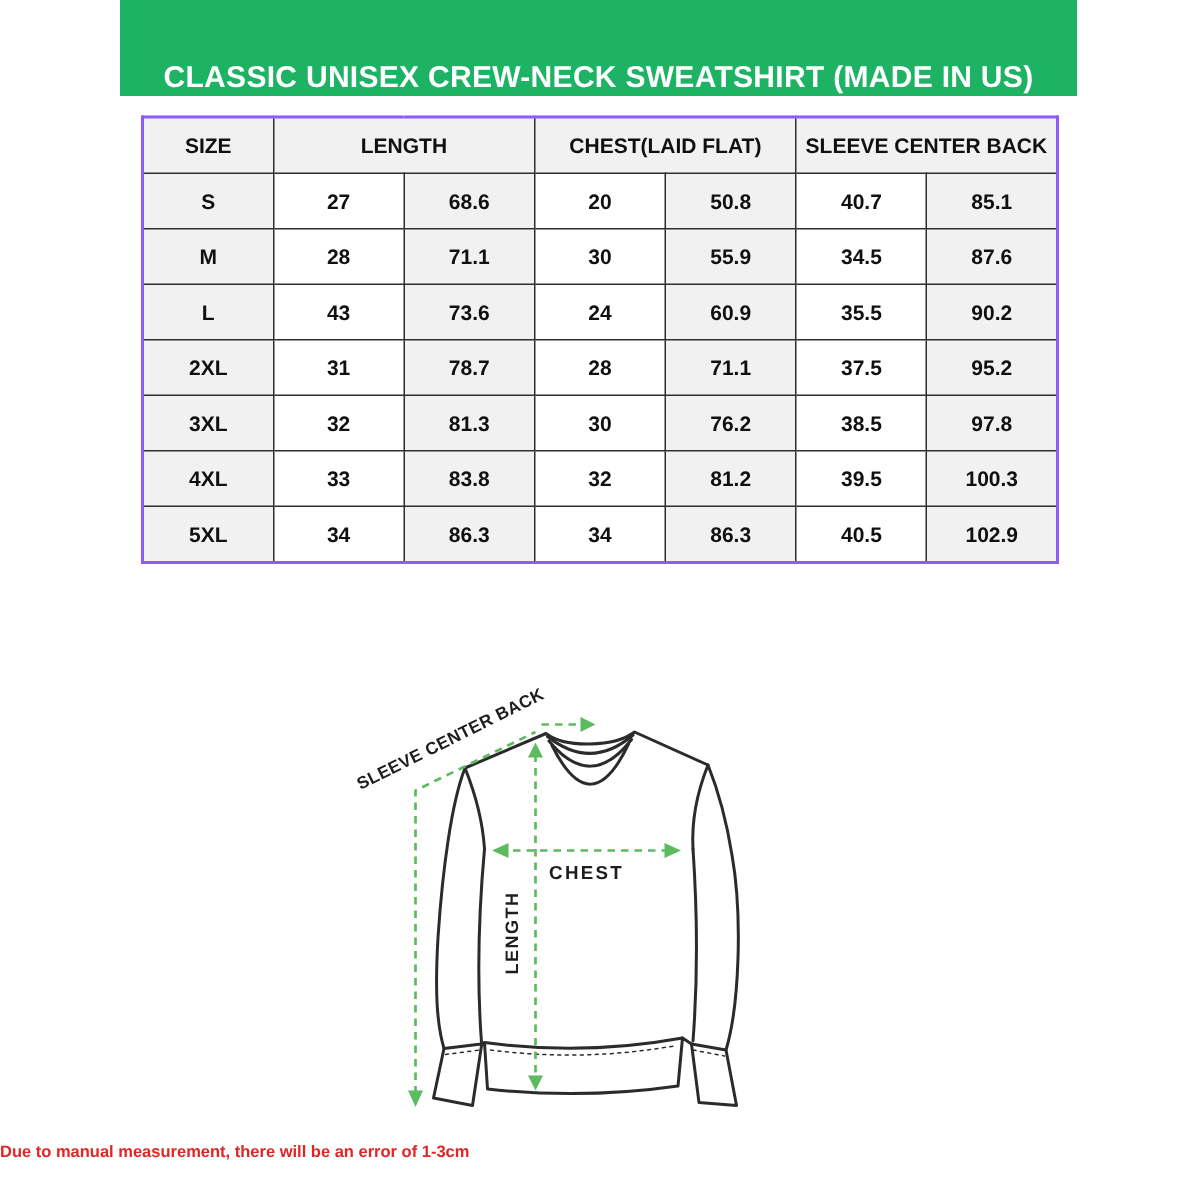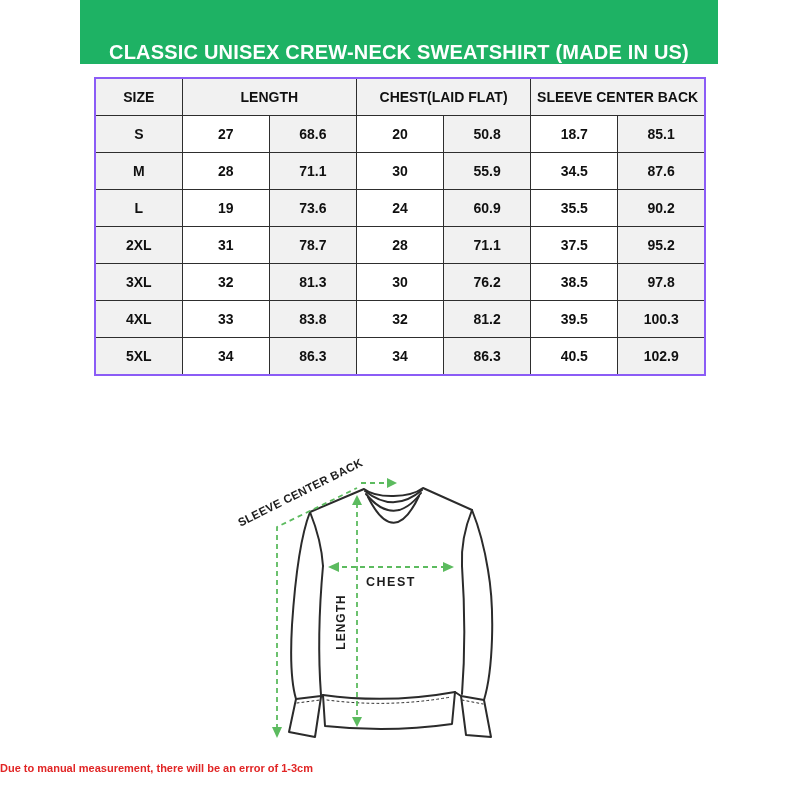--- a/index.html
+++ b/index.html
@@ -89,35 +89,35 @@
       <th class="bg-gray" colspan="2">SLEEVE CENTER BACK</th>
     </tr>
   </thead>
   <tbody id="size-rows">
       <tr>
         <td class="bg-gray">S</td>
         <td class="bg-white">27</td>
         <td class="bg-gray">68.6</td>
         <td class="bg-white">20</td>
         <td class="bg-gray">50.8</td>
-        <td class="bg-white">18.7</td>
+        <td class="bg-white">40.7</td>
         <td class="bg-gray">85.1</td>
       </tr>
       <tr>
         <td class="bg-gray">M</td>
         <td class="bg-white">28</td>
         <td class="bg-gray">71.1</td>
         <td class="bg-white">30</td>
         <td class="bg-gray">55.9</td>
         <td class="bg-white">34.5</td>
         <td class="bg-gray">87.6</td>
       </tr>
       <tr>
         <td class="bg-gray">L</td>
-        <td class="bg-white">19</td>
+        <td class="bg-white">43</td>
         <td class="bg-gray">73.6</td>
         <td class="bg-white">24</td>
         <td class="bg-gray">60.9</td>
         <td class="bg-white">35.5</td>
         <td class="bg-gray">90.2</td>
       </tr>
       <tr>
         <td class="bg-gray">2XL</td>
         <td class="bg-white">31</td>
         <td class="bg-gray">78.7</td>

